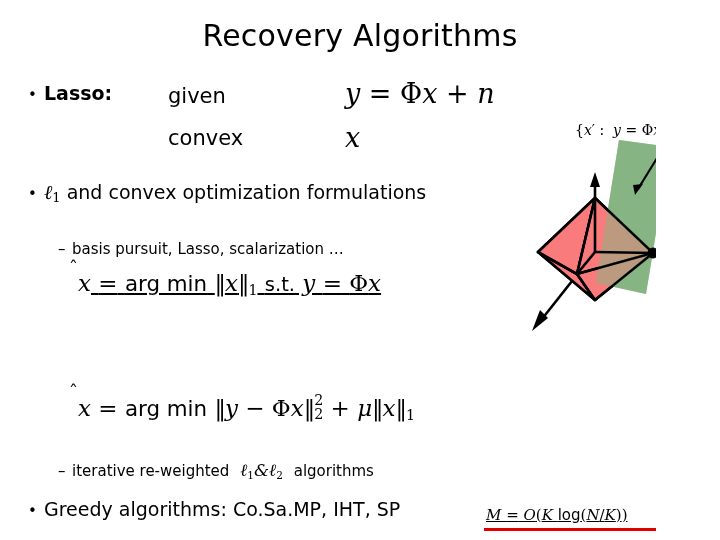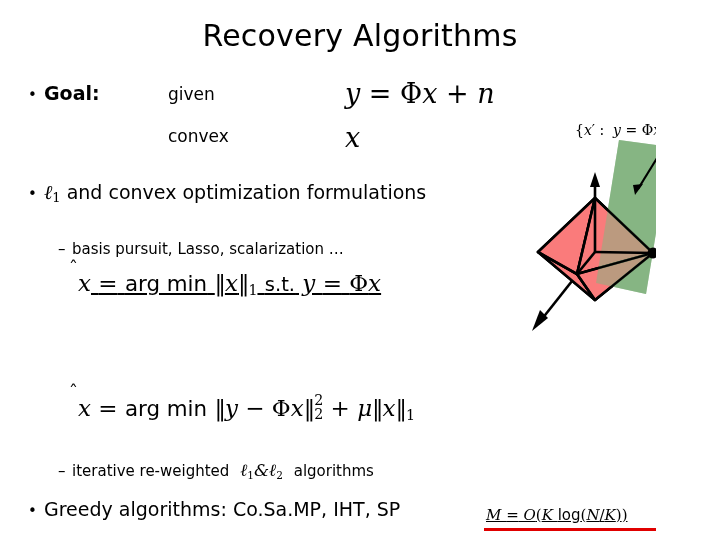--- a/index.html
+++ b/index.html
@@ -58,21 +58,21 @@
   .bullet2 {
     font-size: 15px;
     font-family: "DejaVu Sans", sans-serif;
   }
   .bullet2 .dash {
     display: inline-block;
     width: 14px;
   }
 
   .plain-word {
-    font-size: 17px;
+    font-size: 21px;
     font-family: "DejaVu Sans", sans-serif;
   }
 
   
   .math {
     font-family: "DejaVu Serif", serif;
     font-style: italic;
     color: #000;
     white-space: nowrap;
   }
@@ -132,21 +132,21 @@
   #diagram svg { display: block; }
 </style>
 </head>
 <body>
 
 <div id="slide">
 
   <div class="slide-title">Recovery Algorithms</div>
 
   <div class="abs bullet1" style="left:28px; top:82px;">
-    <span class="dot">•</span><b>Goal:</b>
+    <span class="dot">•</span><b>Lasso:</b>
   </div>
 
   <div class="abs plain-word" style="left:168px; top:84px;">given</div>
   <div class="abs plain-word" style="left:168px; top:126px;">convex</div>
 
   <div class="abs math eq-big" style="left:345px; top:78px;">
     y <span class="sym">=</span> <span class="sym">Φ</span><span>x</span> <span class="sym">+</span> n
   </div>
 
   <div class="abs math eq-big" style="left:345px; top:122px;">x</div>

